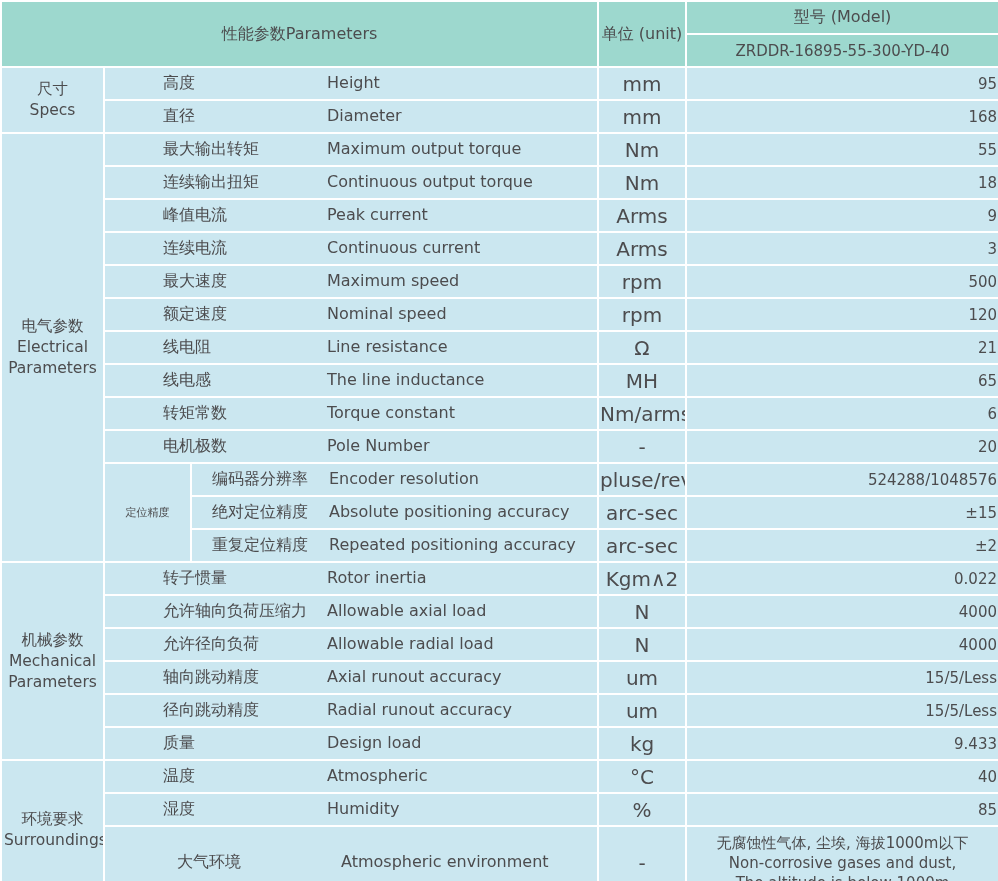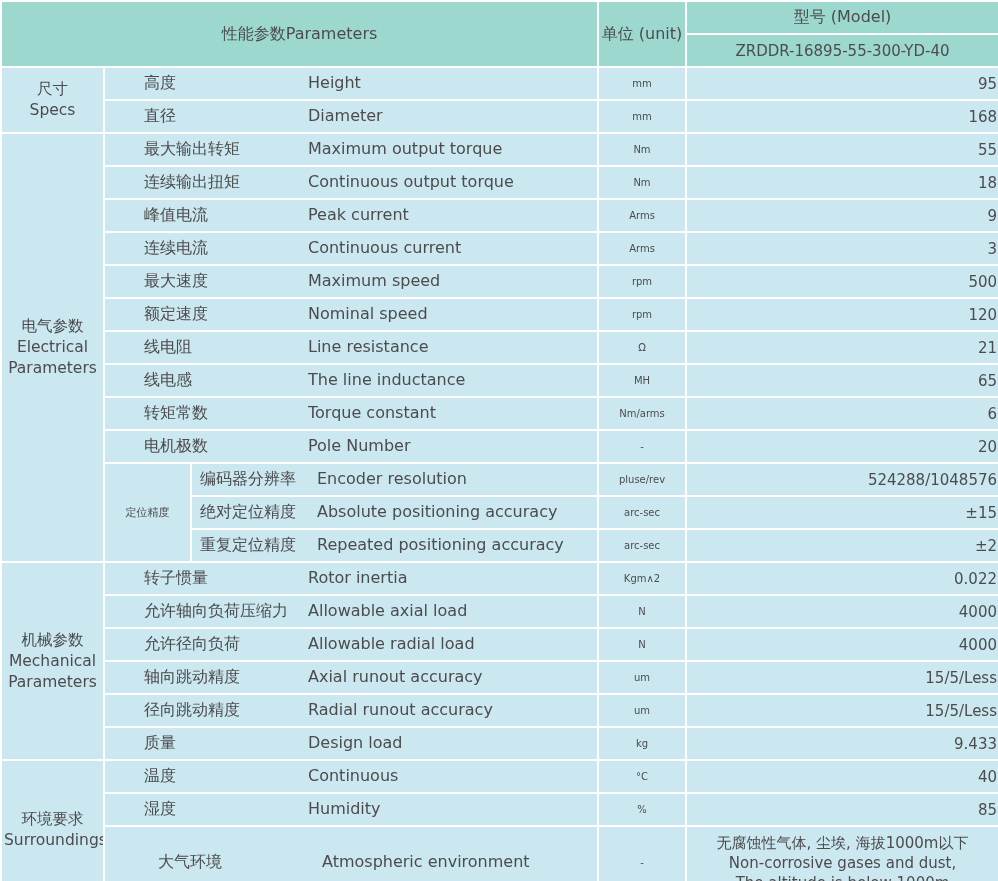--- a/index.html
+++ b/index.html
@@ -39,38 +39,38 @@
     line-height:21px;
     white-space:normal;
     padding:8px 2px;
   }
   .subsection-cell{
     text-align:center;
     font-size:11px;
   }
   .label-cell{
     text-align:left;
-    padding-left:39px;
+    padding-left:58px;
   }
   .label-cell .cn{
     display:inline-block;
     width:164px;
   }
   .sub-label-cell{
     text-align:left;
-    padding-left:8px;
+    padding-left:20px;
   }
   .sub-label-cell .cn{
     display:inline-block;
     width:117px;
   }
   .cn-indent{margin-left:14px;}
   .unit-cell{
     text-align:center;
-    font-size:10px;
+    font-size:20px;
   }
   .value-cell{
     text-align:right;
     font-size:15px;
   }
   .atmos-row td{height:69px;}
   .multiline-value{
     line-height:20px;
     white-space:normal;
     text-align:center;
@@ -220,21 +220,21 @@
       <td class="label-cell" colspan="3"><span class="cn">质量</span><span>Design load</span></td>
       <td class="unit-cell">kg</td>
       <td class="value-cell">9.433</td>
     </tr>
 
     <tr>
       <td class="section-cell" rowspan="3">
         <div>环境要求</div>
         <div>Surroundings</div>
       </td>
-      <td class="label-cell" colspan="3"><span class="cn">温度</span><span>Continuous</span></td>
+      <td class="label-cell" colspan="3"><span class="cn">温度</span><span>Atmospheric</span></td>
       <td class="unit-cell">°C</td>
       <td class="value-cell">40</td>
     </tr>
     <tr>
       <td class="label-cell" colspan="3"><span class="cn">湿度</span><span>Humidity</span></td>
       <td class="unit-cell">%</td>
       <td class="value-cell">85</td>
     </tr>
     <tr class="atmos-row">
       <td class="label-cell" colspan="3"><span class="cn cn-indent">大气环境</span><span>Atmospheric environment</span></td>

